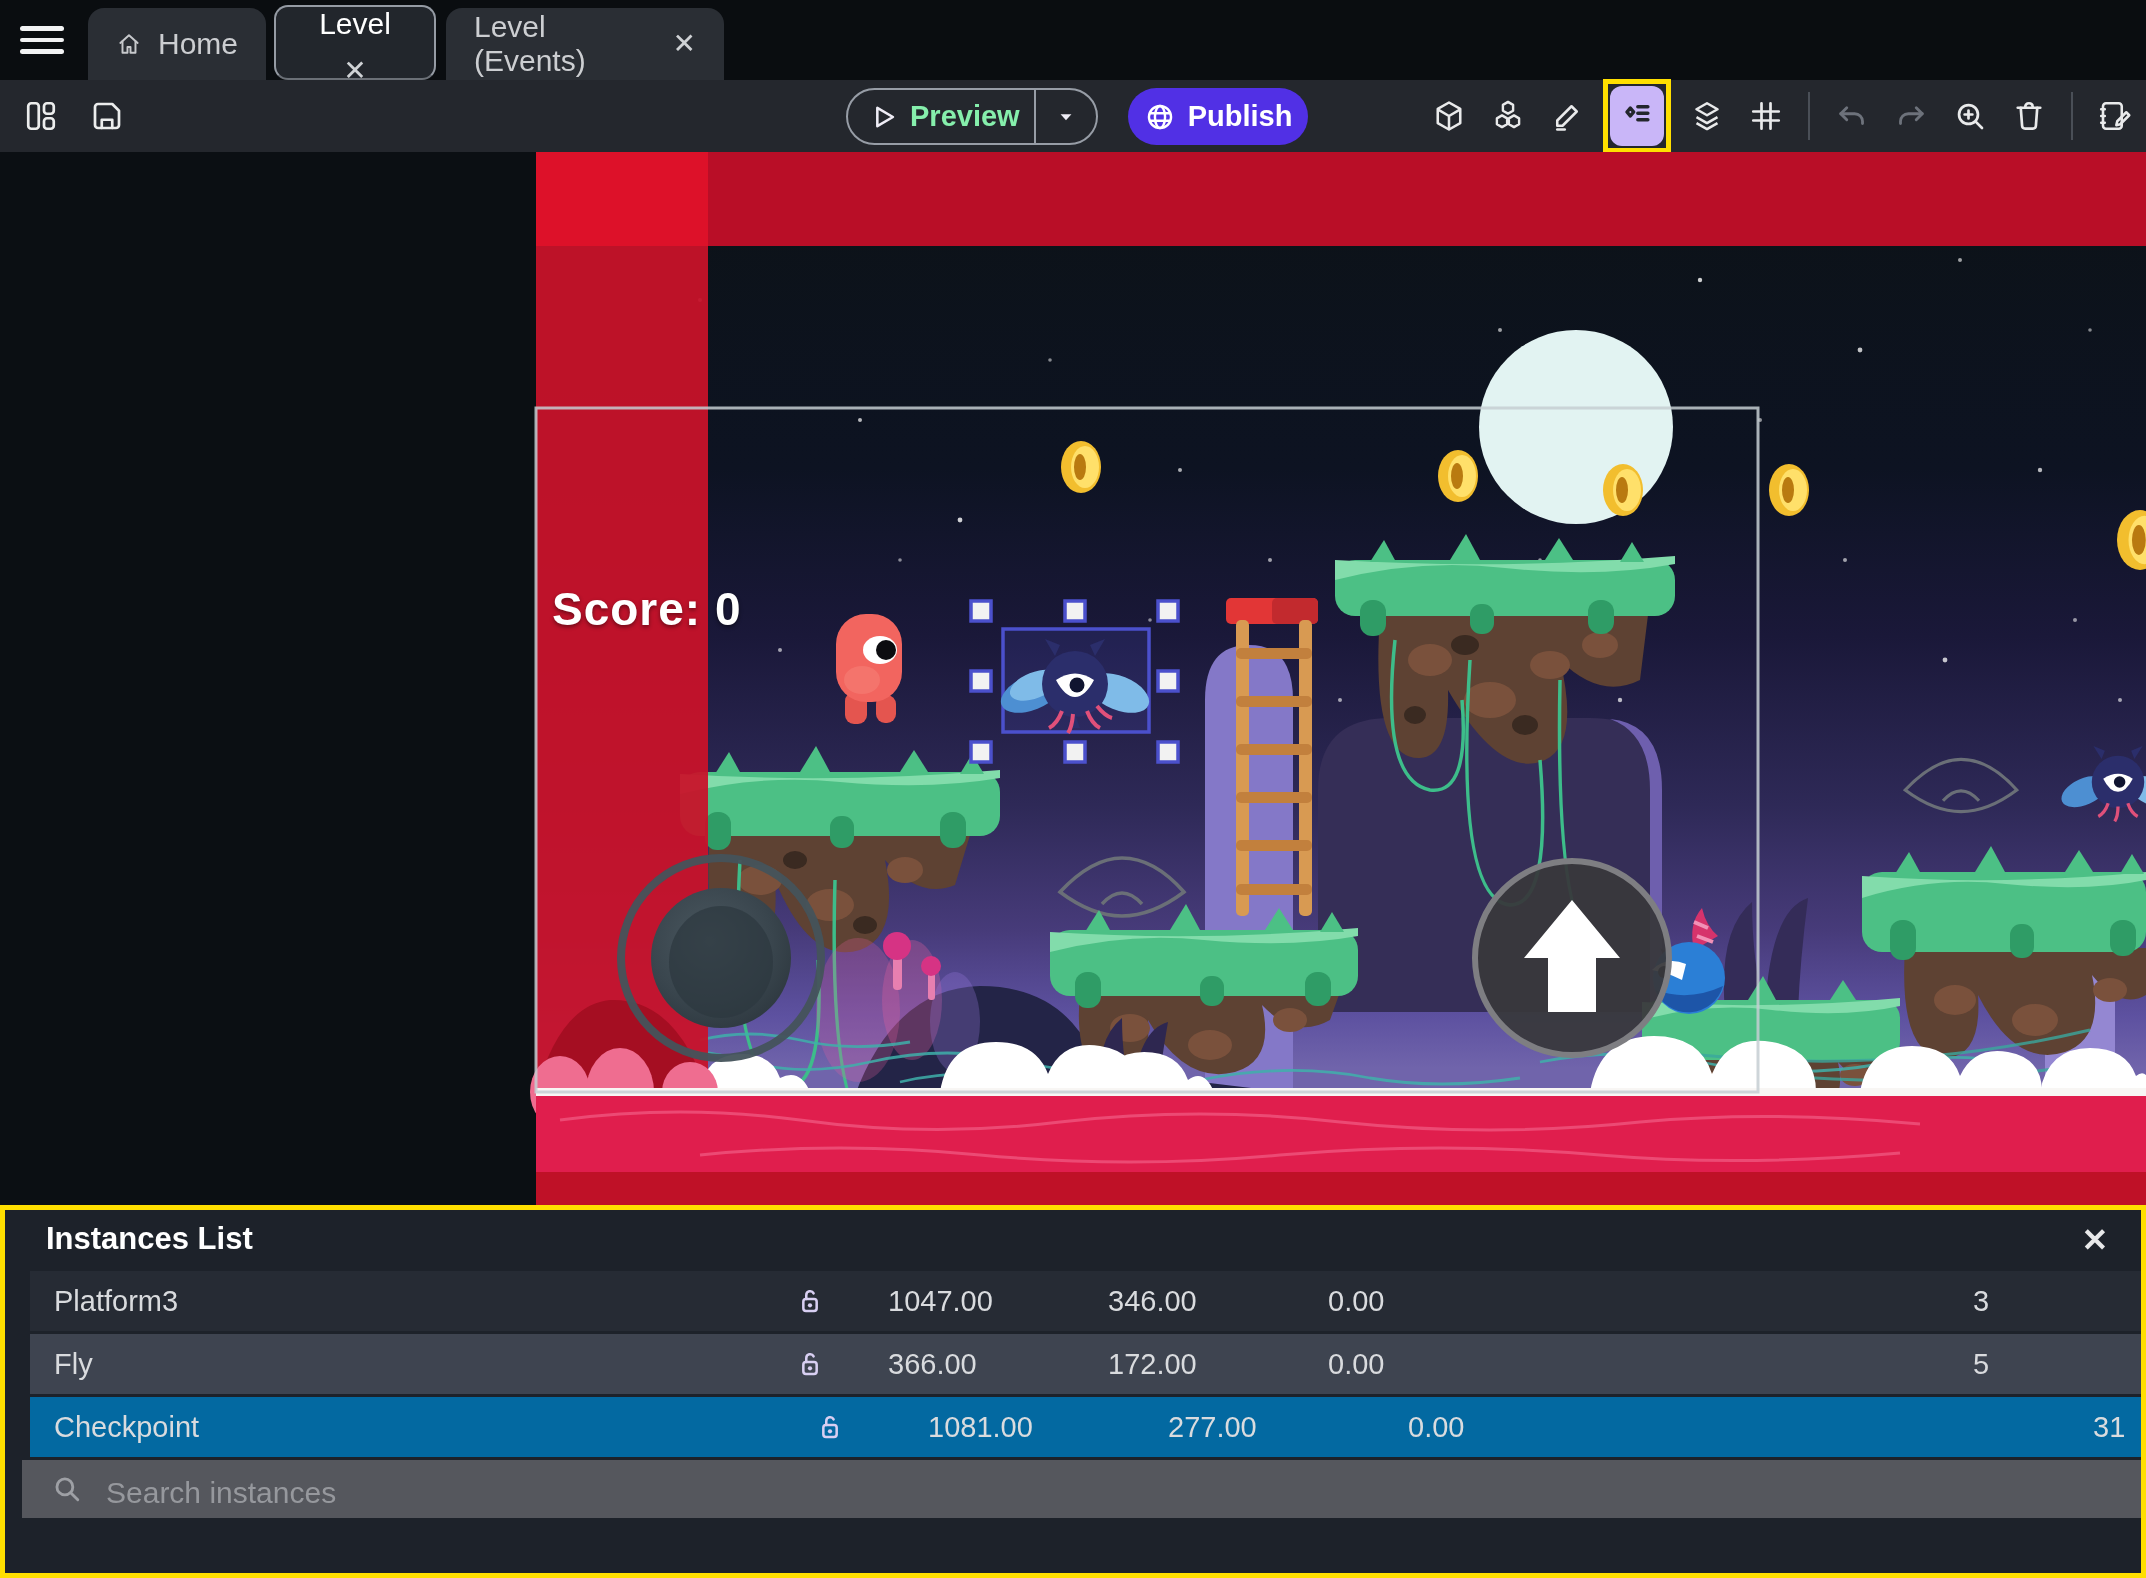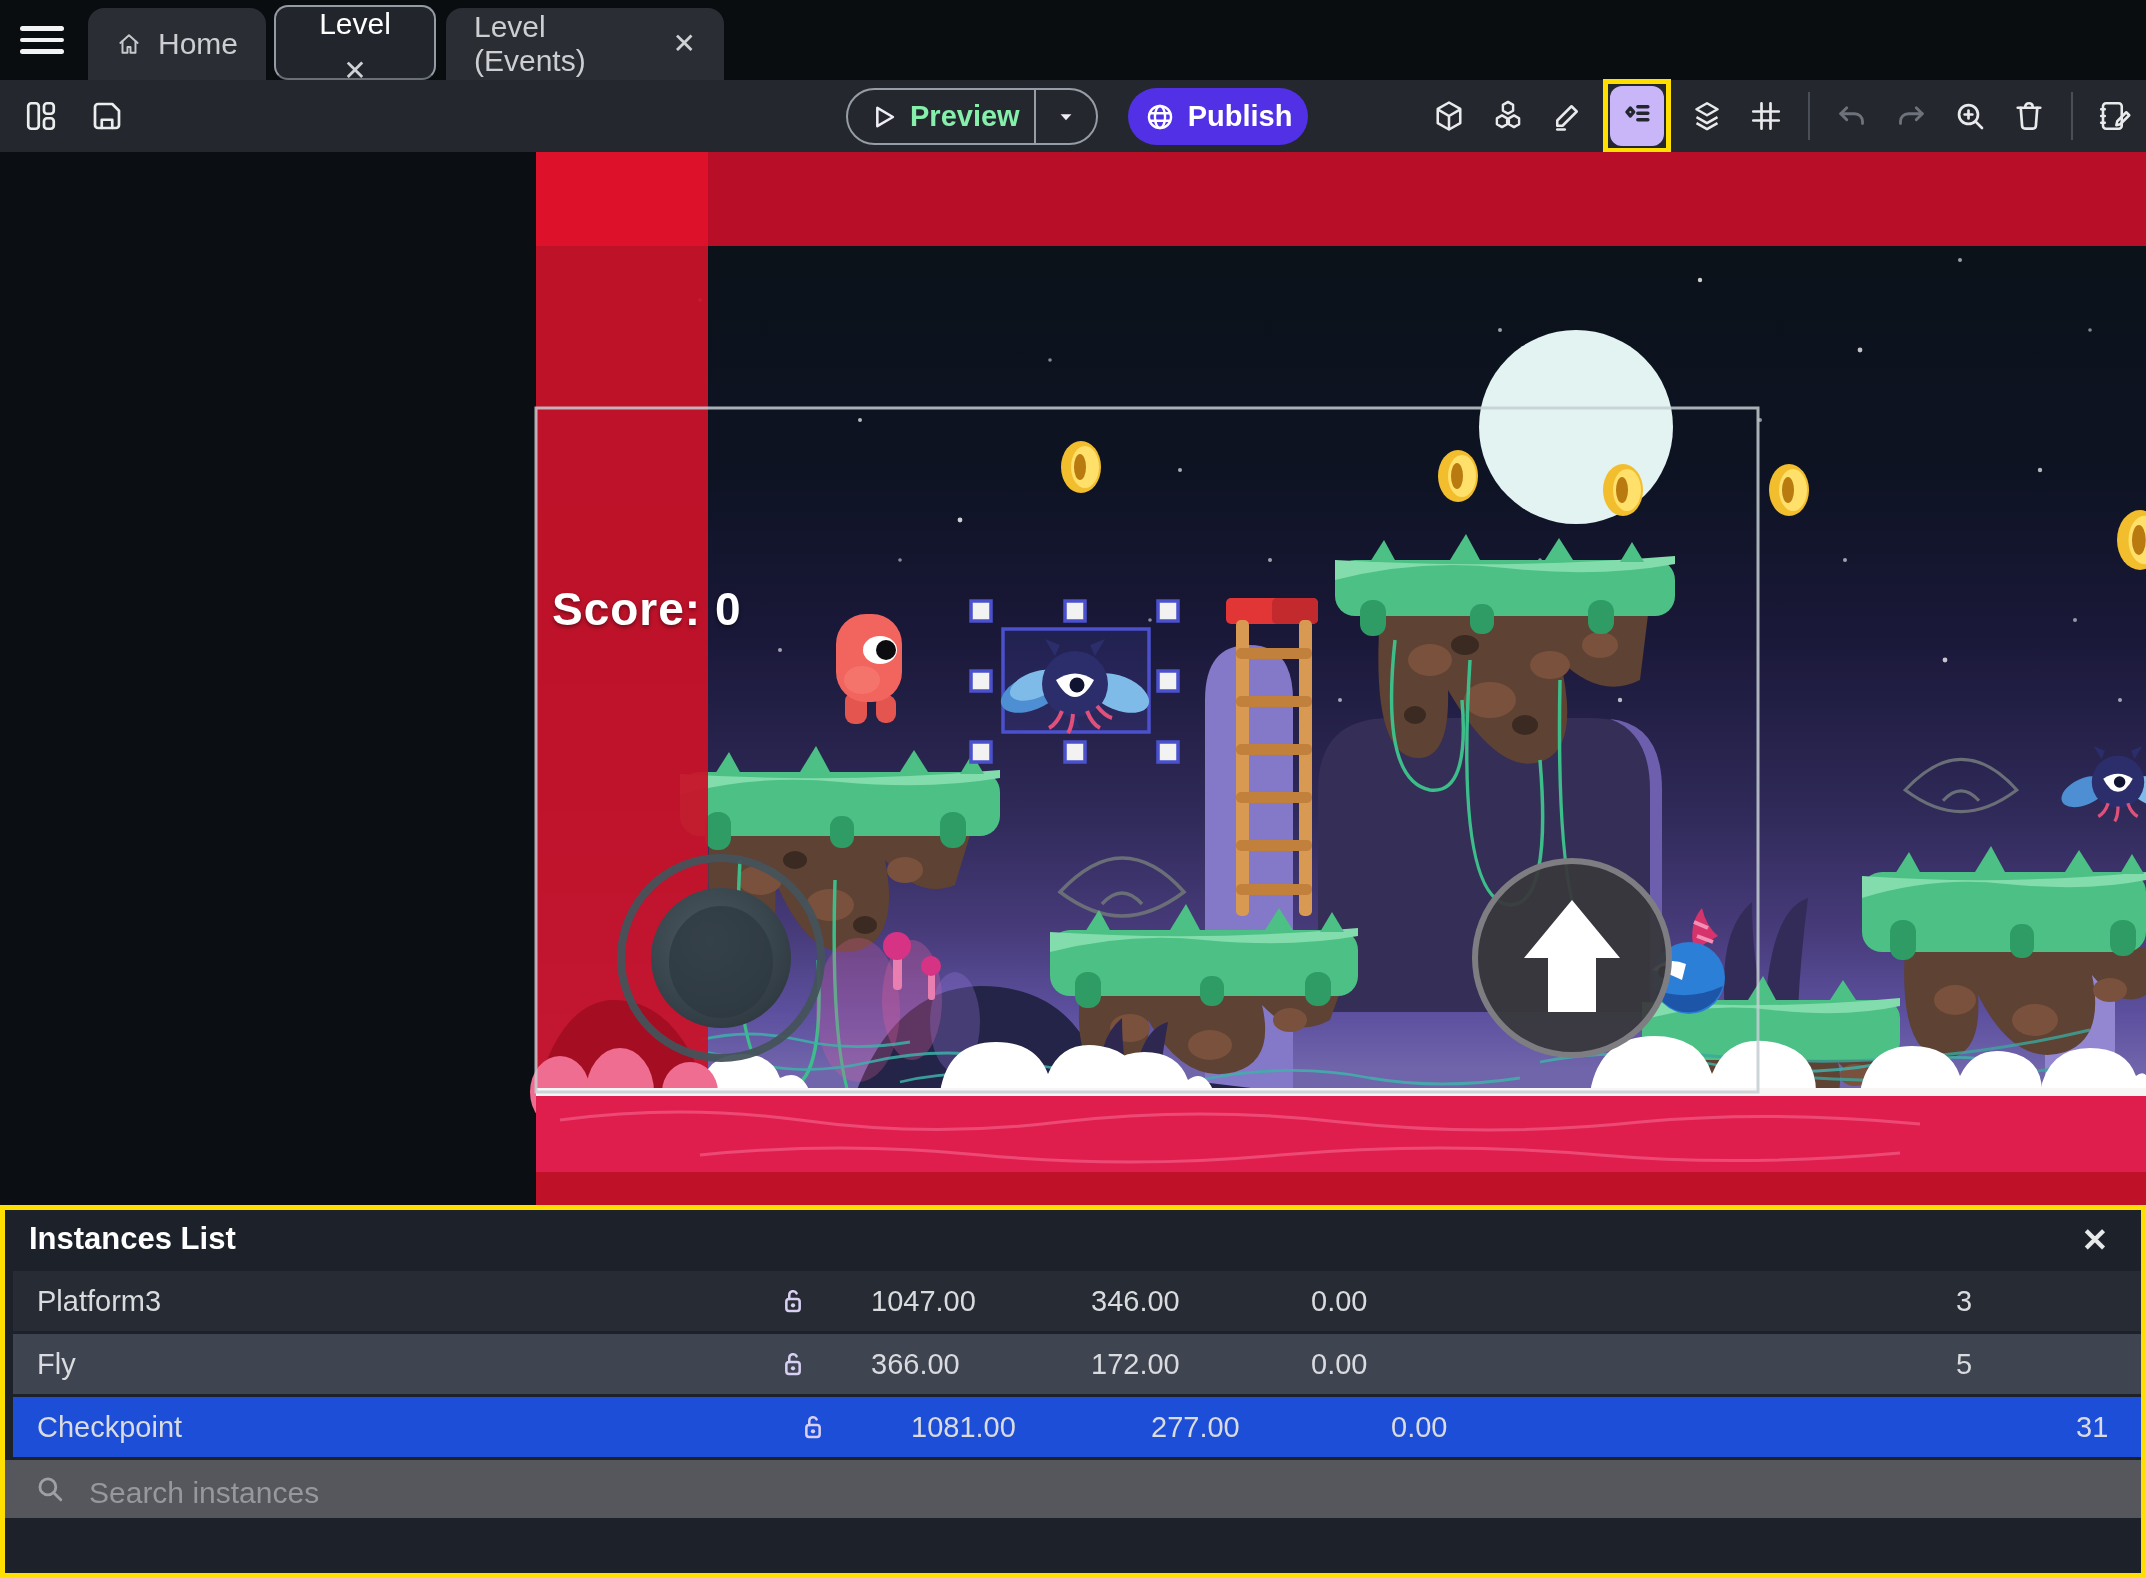--- a/index.html
+++ b/index.html
@@ -33,30 +33,30 @@
   .hl-in{width:54px;height:60px;background:#c9b6f8;border-radius:12px;display:flex;align-items:center;justify-content:center;color:#23262c;}
   .hl-in svg{width:40px;height:40px;}
   
   .canvas{position:absolute;left:0;top:152px;width:2146px;height:1053px;background:#ef4444;}
   .score{position:absolute;left:552px;top:430px;font-size:46px;font-weight:700;color:#fff;
          text-shadow:0 2px 4px rgba(0,0,0,.45);letter-spacing:1px;z-index:5;}
   .coordbadge{position:absolute;left:2002px;top:1117px;width:114px;height:54px;background:rgba(64,13,30,.88);
          border-radius:10px;display:flex;align-items:center;justify-content:center;color:#fff;font-size:31px;font-weight:700;z-index:5;}
   
   .panel{position:absolute;left:0;top:1205px;width:2146px;height:373px;box-sizing:border-box;
-         border:5px solid #ffdf00;background:#1d222a;z-index:10;}
+         border:5px solid #ffdf00;background:#1d222a;z-index:10;padding-left:17px;}
   .ptitle{height:58px;display:flex;align-items:center;padding-left:24px;color:#fff;font-size:31px;font-weight:700;position:relative;}
   .pclose{position:absolute;right:26px;top:10px;width:40px;height:40px;display:flex;align-items:center;justify-content:center;
           color:#e8e9ea;font-size:32px;cursor:pointer;}
   .igrid{display:grid;grid-template-columns:730px 100px 220px 220px 220px 425px 1fr;align-items:center;}
   .ihead{height:54px;background:#13171d;color:#ced1e0;font-size:29px;font-weight:700;}
   .irow{height:60px;margin-top:3px;color:#d9dbde;font-size:29px;cursor:pointer;margin-left:8px;}
   .irow.r0{background:#262b34;}
   .irow.r1{background:#3e4450;}
-  .irow.r2{background:#1d4ed8;gap:20px;}
+  .irow.r2{background:#0369a1;gap:20px;}
   .cname{padding-left:24px;}
   .cval{padding-left:28px;}
   .clock{display:flex;justify-content:center;}
   .clock svg{width:32px;height:38px;color:#d8cff2;cursor:pointer;}
   .searchbar{height:58px;margin-top:3px;background:#55575d;display:flex;align-items:center;padding:0 12px;}
   .searchbar svg{width:34px;height:34px;color:#9ea0a5;margin:0 20px 0 16px;}
   .searchbar input{flex:1;background:transparent;border:none;outline:none;color:#ffffff;font-size:30px;
         font-family:"Liberation Sans",sans-serif;margin-top:8px;}
   .searchbar input::placeholder{color:#96989d;}
 </style>

